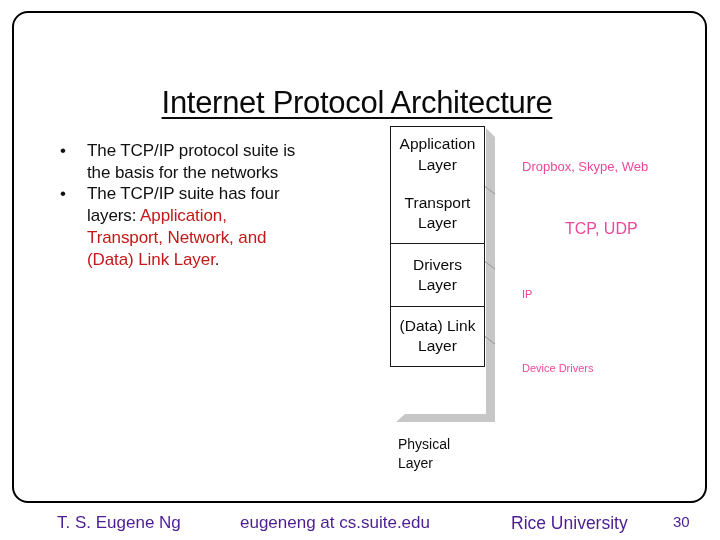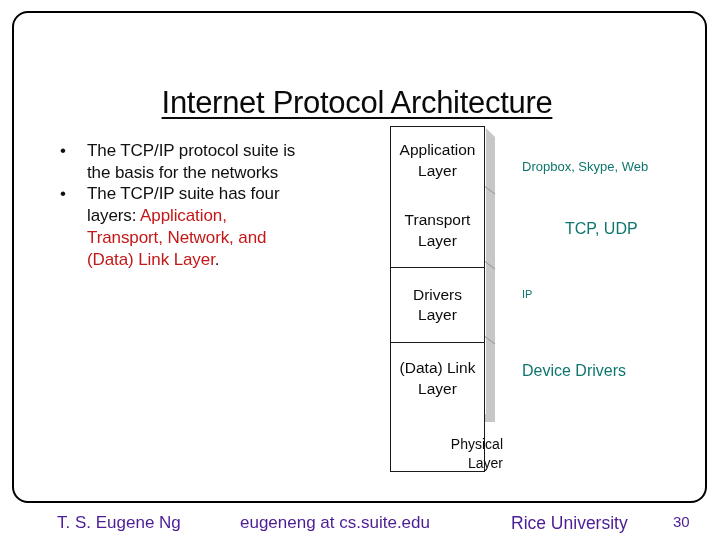--- a/index.html
+++ b/index.html
@@ -20,21 +20,21 @@
   }
   .bullets{
     position:absolute;left:57px;top:140px;width:280px;
     font-size:17px;line-height:21.7px;color:#101010;letter-spacing:-0.1px;
   }
   .bullet-item{display:grid;grid-template-columns:30px 1fr;}
   .bullet-marker{padding-left:3px;}
   .red{color:#c41818;}
   
   .stack{
-    position:absolute;left:390px;top:126px;width:95px;height:346px;
+    position:absolute;left:390px;top:126px;width:95px;height:241px;
     border:1.5px solid #1a1a1a;background:#fff;box-sizing:border-box;
     display:flex;flex-direction:column;
   }
   .layer{
     display:flex;flex-direction:column;align-items:center;justify-content:center;
     text-align:center;font-size:15.5px;line-height:20.5px;color:#0c0c0c;box-sizing:border-box;
   }
   .layer.l1{height:67px;}
   .layer.l2{height:73px;}
   .layer.l3{height:75px;border-top:1.4px solid #1a1a1a;}
@@ -46,27 +46,27 @@
   .shadow-bottom{
     position:absolute;left:396px;top:414px;width:99px;height:8px;background:#c7c7c7;
     clip-path:polygon(9px 0,100% 0,100% 100%,0 100%);
   }
   .notch{
     position:absolute;left:485px;width:13px;height:1.4px;background:#9c9c9c;
     transform:rotate(37deg);transform-origin:0 0;
   }
   .notch.n1{top:186px;} .notch.n2{top:261px;} .notch.n3{top:336px;}
   
-  .annotation{position:absolute;left:522px;color:#0f766e;white-space:nowrap;}
+  .annotation{position:absolute;left:522px;color:#ec4899;white-space:nowrap;}
   .annotation.a0{top:159px;font-size:13px;}
   .annotation.a1{top:220px;font-size:16px;margin-left:43px;}
   .annotation.a2{top:288px;font-size:11px;}
-  .annotation.a3{top:362px;font-size:16px;}
+  .annotation.a3{top:362px;font-size:11px;}
   .physical{
-    position:absolute;left:383px;top:435px;width:120px;text-align:right;
+    position:absolute;left:398px;top:435px;width:120px;text-align:left;
     font-size:14px;line-height:18.5px;color:#0c0c0c;
   }
   .footer{position:absolute;top:513px;font-size:17px;color:#4c1d95;white-space:nowrap;}
   .footer.author{left:57px;}
   .footer.email{left:240px;}
   .footer.univ{left:511px;font-size:17.5px;}
   .footer.page{left:673px;font-size:15px;}
 </style>
 </head>
 <body>

